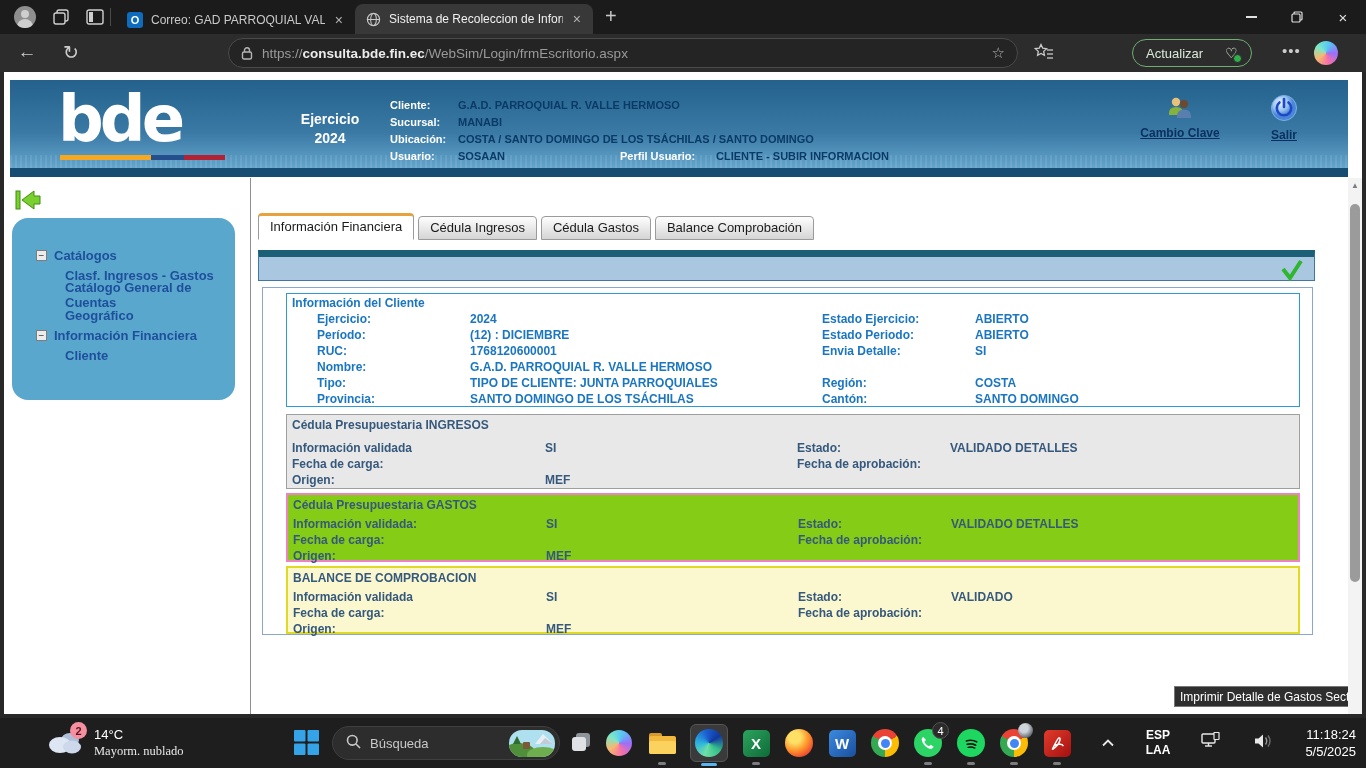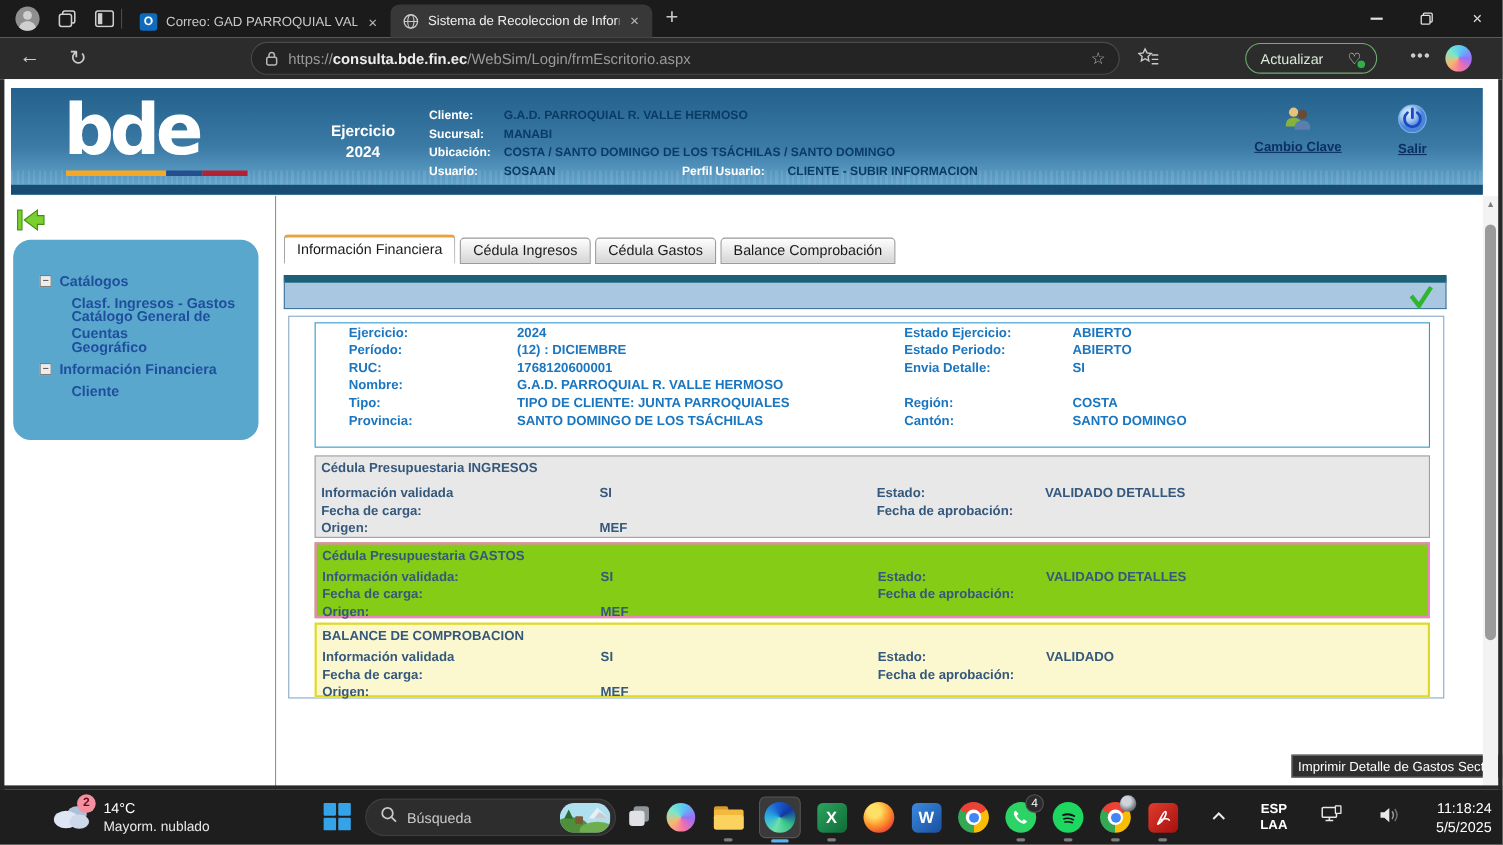--- a/index.html
+++ b/index.html
@@ -100,21 +100,21 @@
 
   .scrollbar { position:absolute; right:4px; top:106px; bottom:4px; width:14px; background:#f3f3f3; }
   .sb-arrow { height:16px; color:#7d7d7d; font-size:8px; text-align:center; line-height:16px; }
   .sb-thumb { position:absolute; left:2px; right:2px; top:26px; height:378px; background:#9b9b9b; border-radius:6px; }
 
   
   .taskbar { position:absolute; left:0; right:0; bottom:0; height:50px; background:#1e1e1e; }
   .weather { position:absolute; left:46px; top:8px; display:flex; align-items:center; gap:10px; }
   .wbadge { position:absolute; left:24px; top:-5px; width:17px; height:17px; border-radius:50%; background:#f490a0; color:#5e1220; font-size:11px; font-weight:bold; display:flex; align-items:center; justify-content:center; }
   .wtxt { color:#fff; font-size:13px; line-height:17px; }
-  .wtxt .sub { font-size:12.5px; color:#e8e8e8; }
+  .wtxt .sub { font-size:12.5px; color:#e8e8e8;font-family:Liberation Serif, serif; }
   .start { position:absolute; left:294px; top:12px; }
   .searchbox { position:absolute; left:332px; top:8px; width:228px; height:34px; background:#2d2d2d; border:1px solid #3f3f3f; border-radius:17px; display:flex; align-items:center; padding:0 4px 0 13px; gap:9px; }
   .search-text { color:#c9c9c9; font-size:13px; flex:1; }
   .search-img { width:46px; height:27px; border-radius:13px; overflow:hidden; }
   .taskview { position:absolute; left:570px; top:13px; }
   .apps { position:absolute; left:604px; top:10px; display:flex; gap:13px; align-items:center; height:30px; }
   .app { width:30px; height:30px; position:relative; display:flex; align-items:center; justify-content:center; flex:0 0 auto; }
   .app .ind { position:absolute; bottom:-7px; left:50%; transform:translateX(-50%); width:8px; height:3px; border-radius:2px; background:#7d7d7d; }
   .app.edge-active { background:#3a3a3a; border:1px solid #555; border-radius:6px; width:38px; height:38px; }
   .app.edge-active .ind { width:16px; background:#5ab4f0; bottom:-5px; }
@@ -328,20 +328,21 @@
       <span class="check">
         <svg width="24" height="22" viewBox="0 0 24 22">
             <path d="M3 10 L10 19 L21 2" fill="none" stroke="#2fb52f" stroke-width="4"></path>
           </svg>
       </span>
     </div>
 
     <div class="outer">
 
       <div class="client">
+        <div class="client-title">Información del Cliente</div>
         <div class="crow">
             <span>Ejercicio:</span>
             <span>2024</span>
             <span>Estado Ejercicio:</span>
             <span>ABIERTO</span>
           </div>
         <div class="crow">
             <span>Período:</span>
             <span>(12) : DICIEMBRE</span>
             <span>Estado Periodo:</span>

